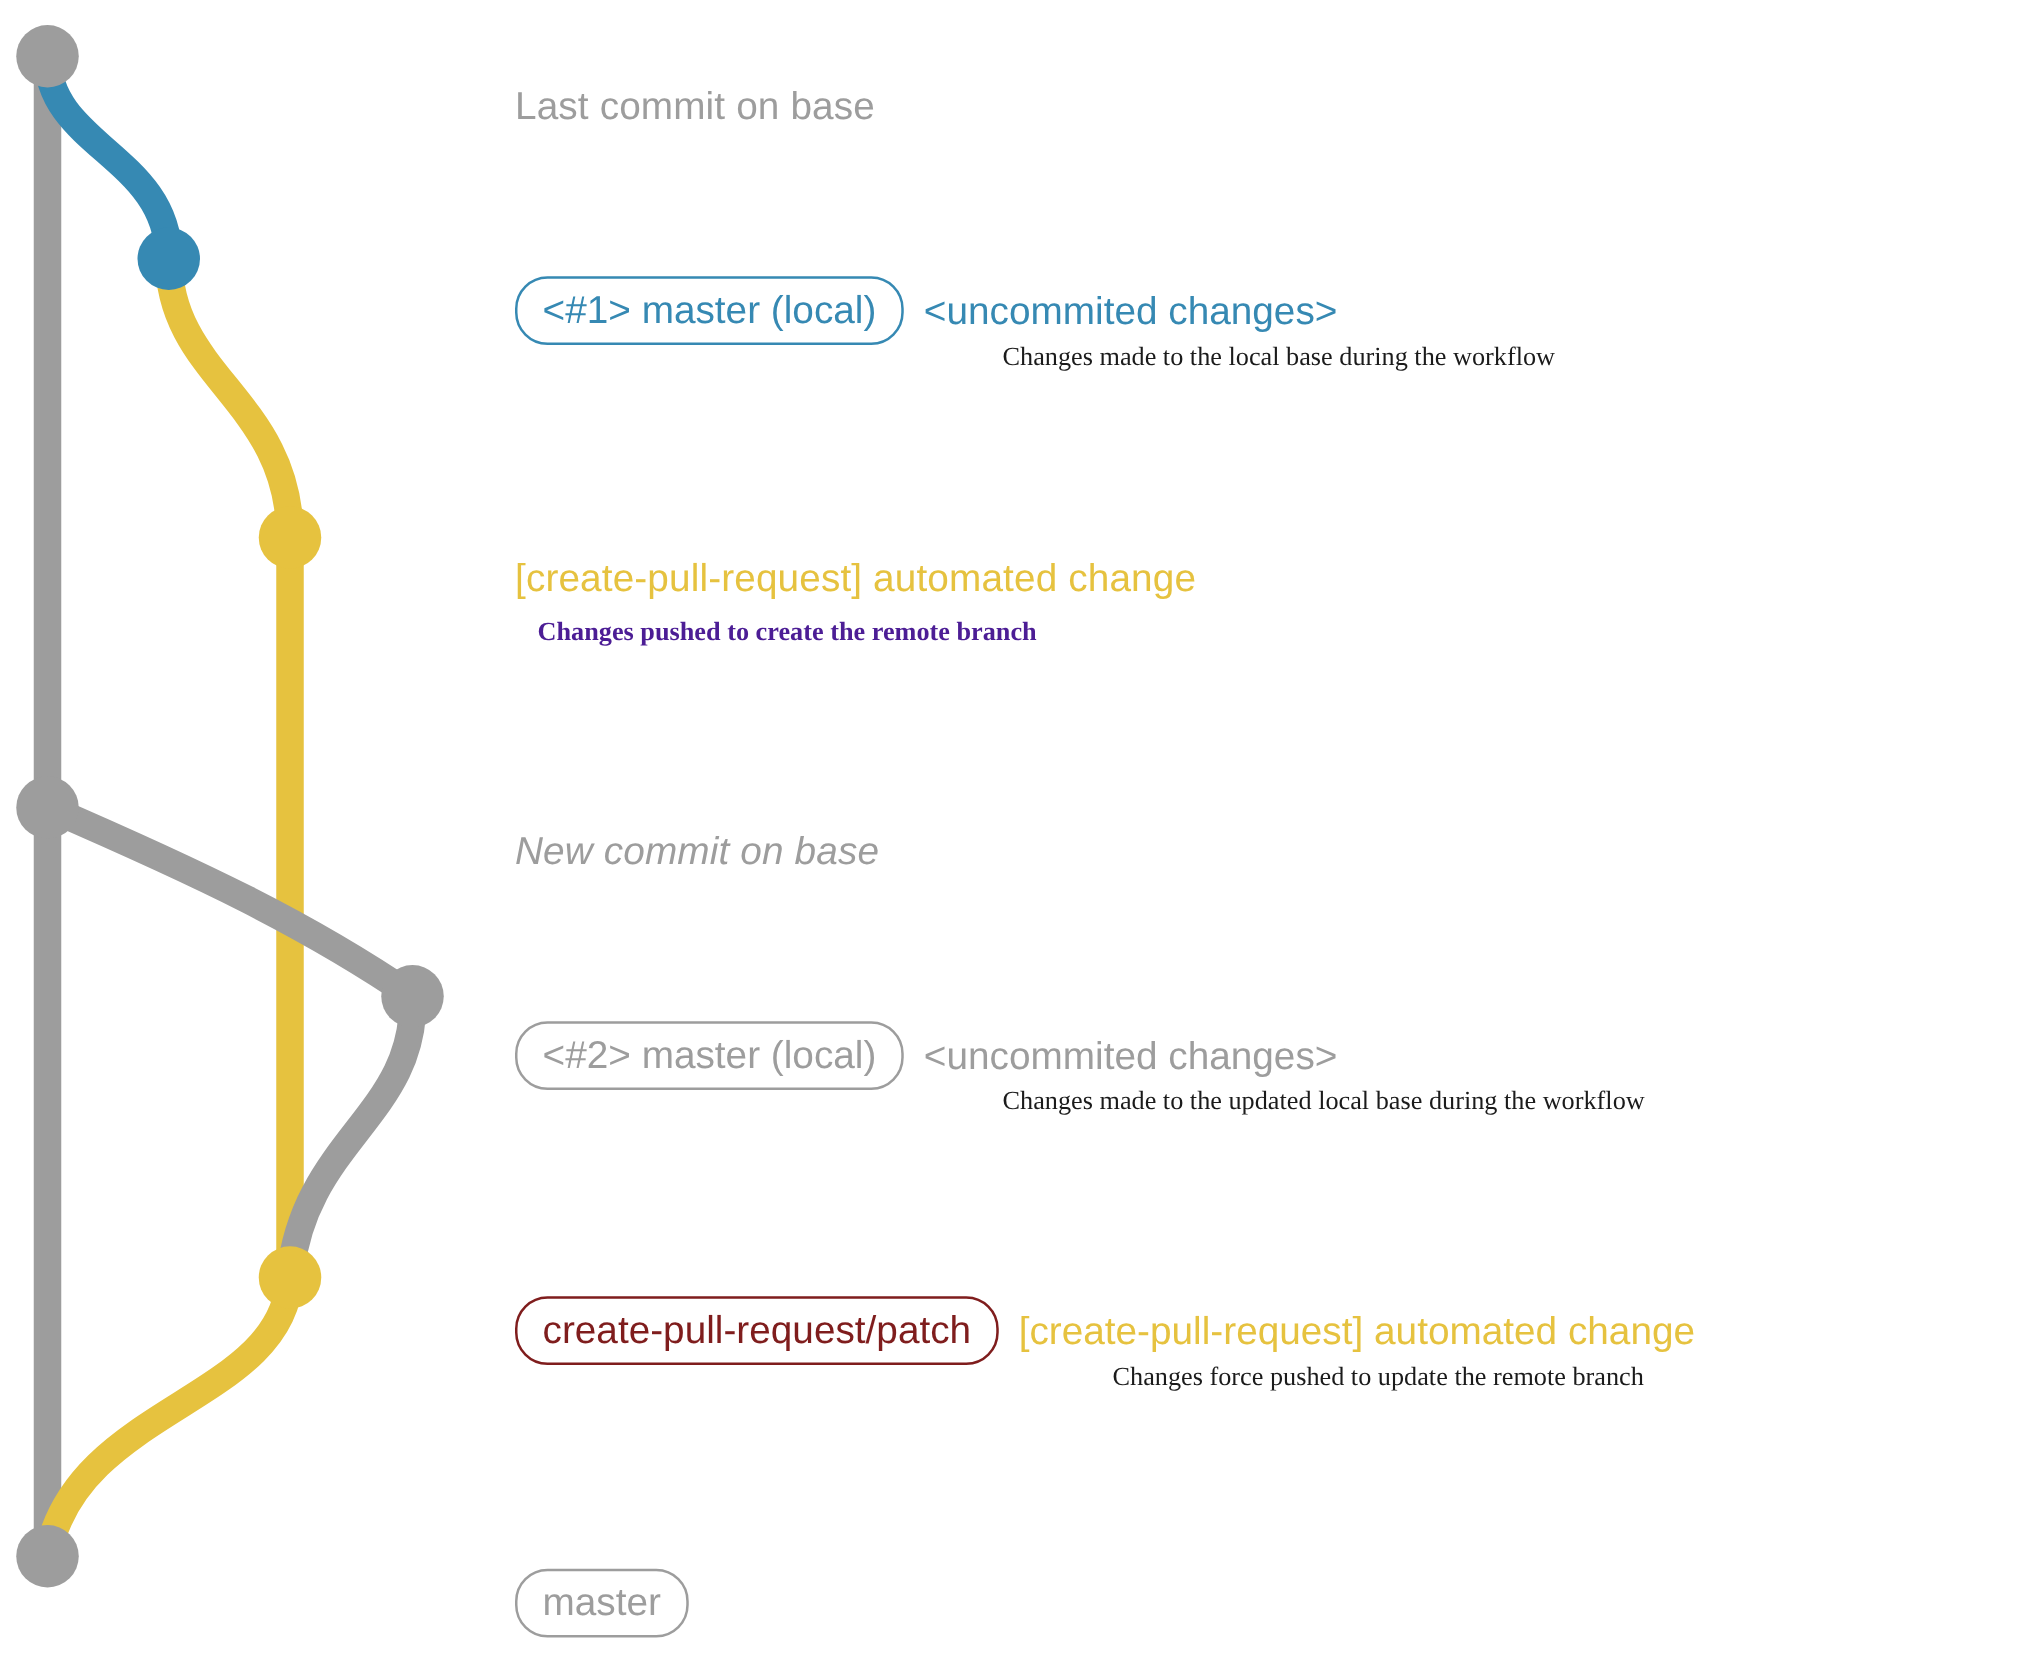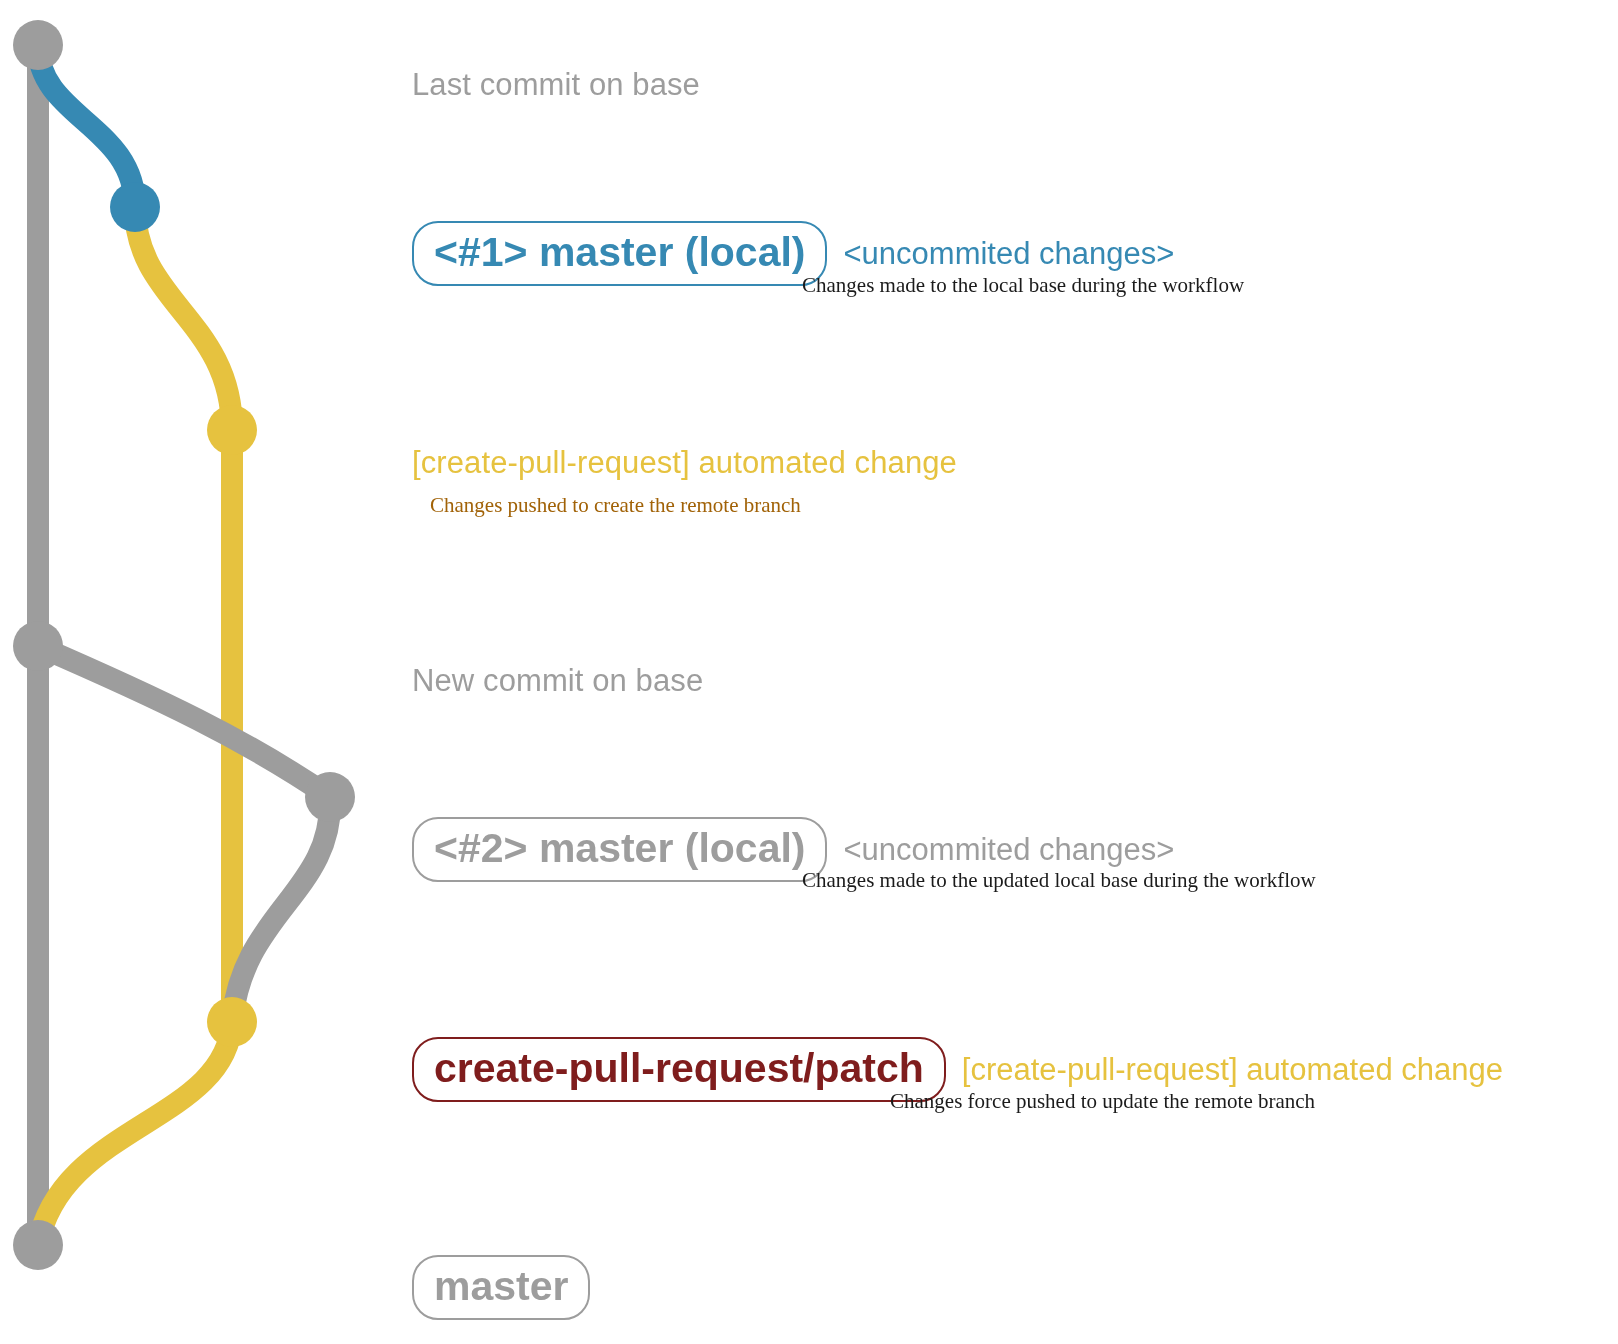--- a/index.html
+++ b/index.html
@@ -49,25 +49,24 @@
     white-space: nowrap;
   }
 
   
   .badge {
     display: inline-block;
     border: 2px solid currentColor;
     border-radius: 26px;
     padding: 9px 20px 11px 20px;
     font-family: "Liberation Sans", sans-serif;
-    font-size: 41px;
+    font-size: 31px;
     line-height: 1;
     white-space: nowrap;
     background: #ffffff;
-    font-weight: bold;
   }
 
   .subject {
     font-family: "Liberation Sans", sans-serif;
     font-size: 31px;
     line-height: 1;
     white-space: nowrap;
     margin-left: 16px;
   }
 
@@ -117,34 +116,34 @@
       <div class="row" style="top: 36px; left: 396px;">
         <span class="subject no-badge plain-label" style="color: rgb(157, 157, 157);">Last commit on base</span>
       </div>
       <div class="row" style="top: 188px; left: 396px;">
         <span class="badge" style="color: rgb(54, 137, 179);">&lt;#1&gt; master (local)</span>
         <span class="subject" style="color: rgb(54, 137, 179);">&lt;uncommited changes&gt;</span>
       </div>
       <div class="row" style="top: 414px; left: 396px;">
         <span class="subject no-badge plain-label" style="color: rgb(230, 194, 63);">[create-pull-request] automated change</span>
       </div>
-      <div class="row" style="top: 632px; left: 396px;">
+      <div class="row" style="top: 632px; left: 396px; font-style: italic;">
         <span class="subject no-badge plain-label" style="color: rgb(157, 157, 157);">New commit on base</span>
       </div>
       <div class="row" style="top: 784px; left: 396px;">
         <span class="badge" style="color: rgb(157, 157, 157);">&lt;#2&gt; master (local)</span>
         <span class="subject" style="color: rgb(157, 157, 157);">&lt;uncommited changes&gt;</span>
       </div>
       <div class="row" style="top: 1004px; left: 396px;">
         <span class="badge" style="color: #7f1d1d;">create-pull-request/patch</span>
         <span class="subject" style="color: rgb(230, 194, 63);">[create-pull-request] automated change</span>
       </div>
       <div class="row" style="top: 1222px; left: 396px;">
         <span class="badge" style="color: rgb(157, 157, 157);">master</span>
       </div>
     </div>
   <div id="notes-host">
       <div class="note" style="top: 241px; left: 786px; color: rgb(27, 27, 27);">Changes made to the local base during the workflow</div>
-      <div class="note" style="top: 461px; left: 414px; color: #a16207;">Changes pushed to create the remote branch</div>
+      <div class="note" style="top: 461px; left: 414px; color: #4c1d95; font-weight: bold;">Changes pushed to create the remote branch</div>
       <div class="note" style="top: 836px; left: 786px; color: rgb(27, 27, 27);">Changes made to the updated local base during the workflow</div>
       <div class="note" style="top: 1057px; left: 874px; color: rgb(27, 27, 27);">Changes force pushed to update the remote branch</div>
     </div>
 </div>
 
 </body></html>

